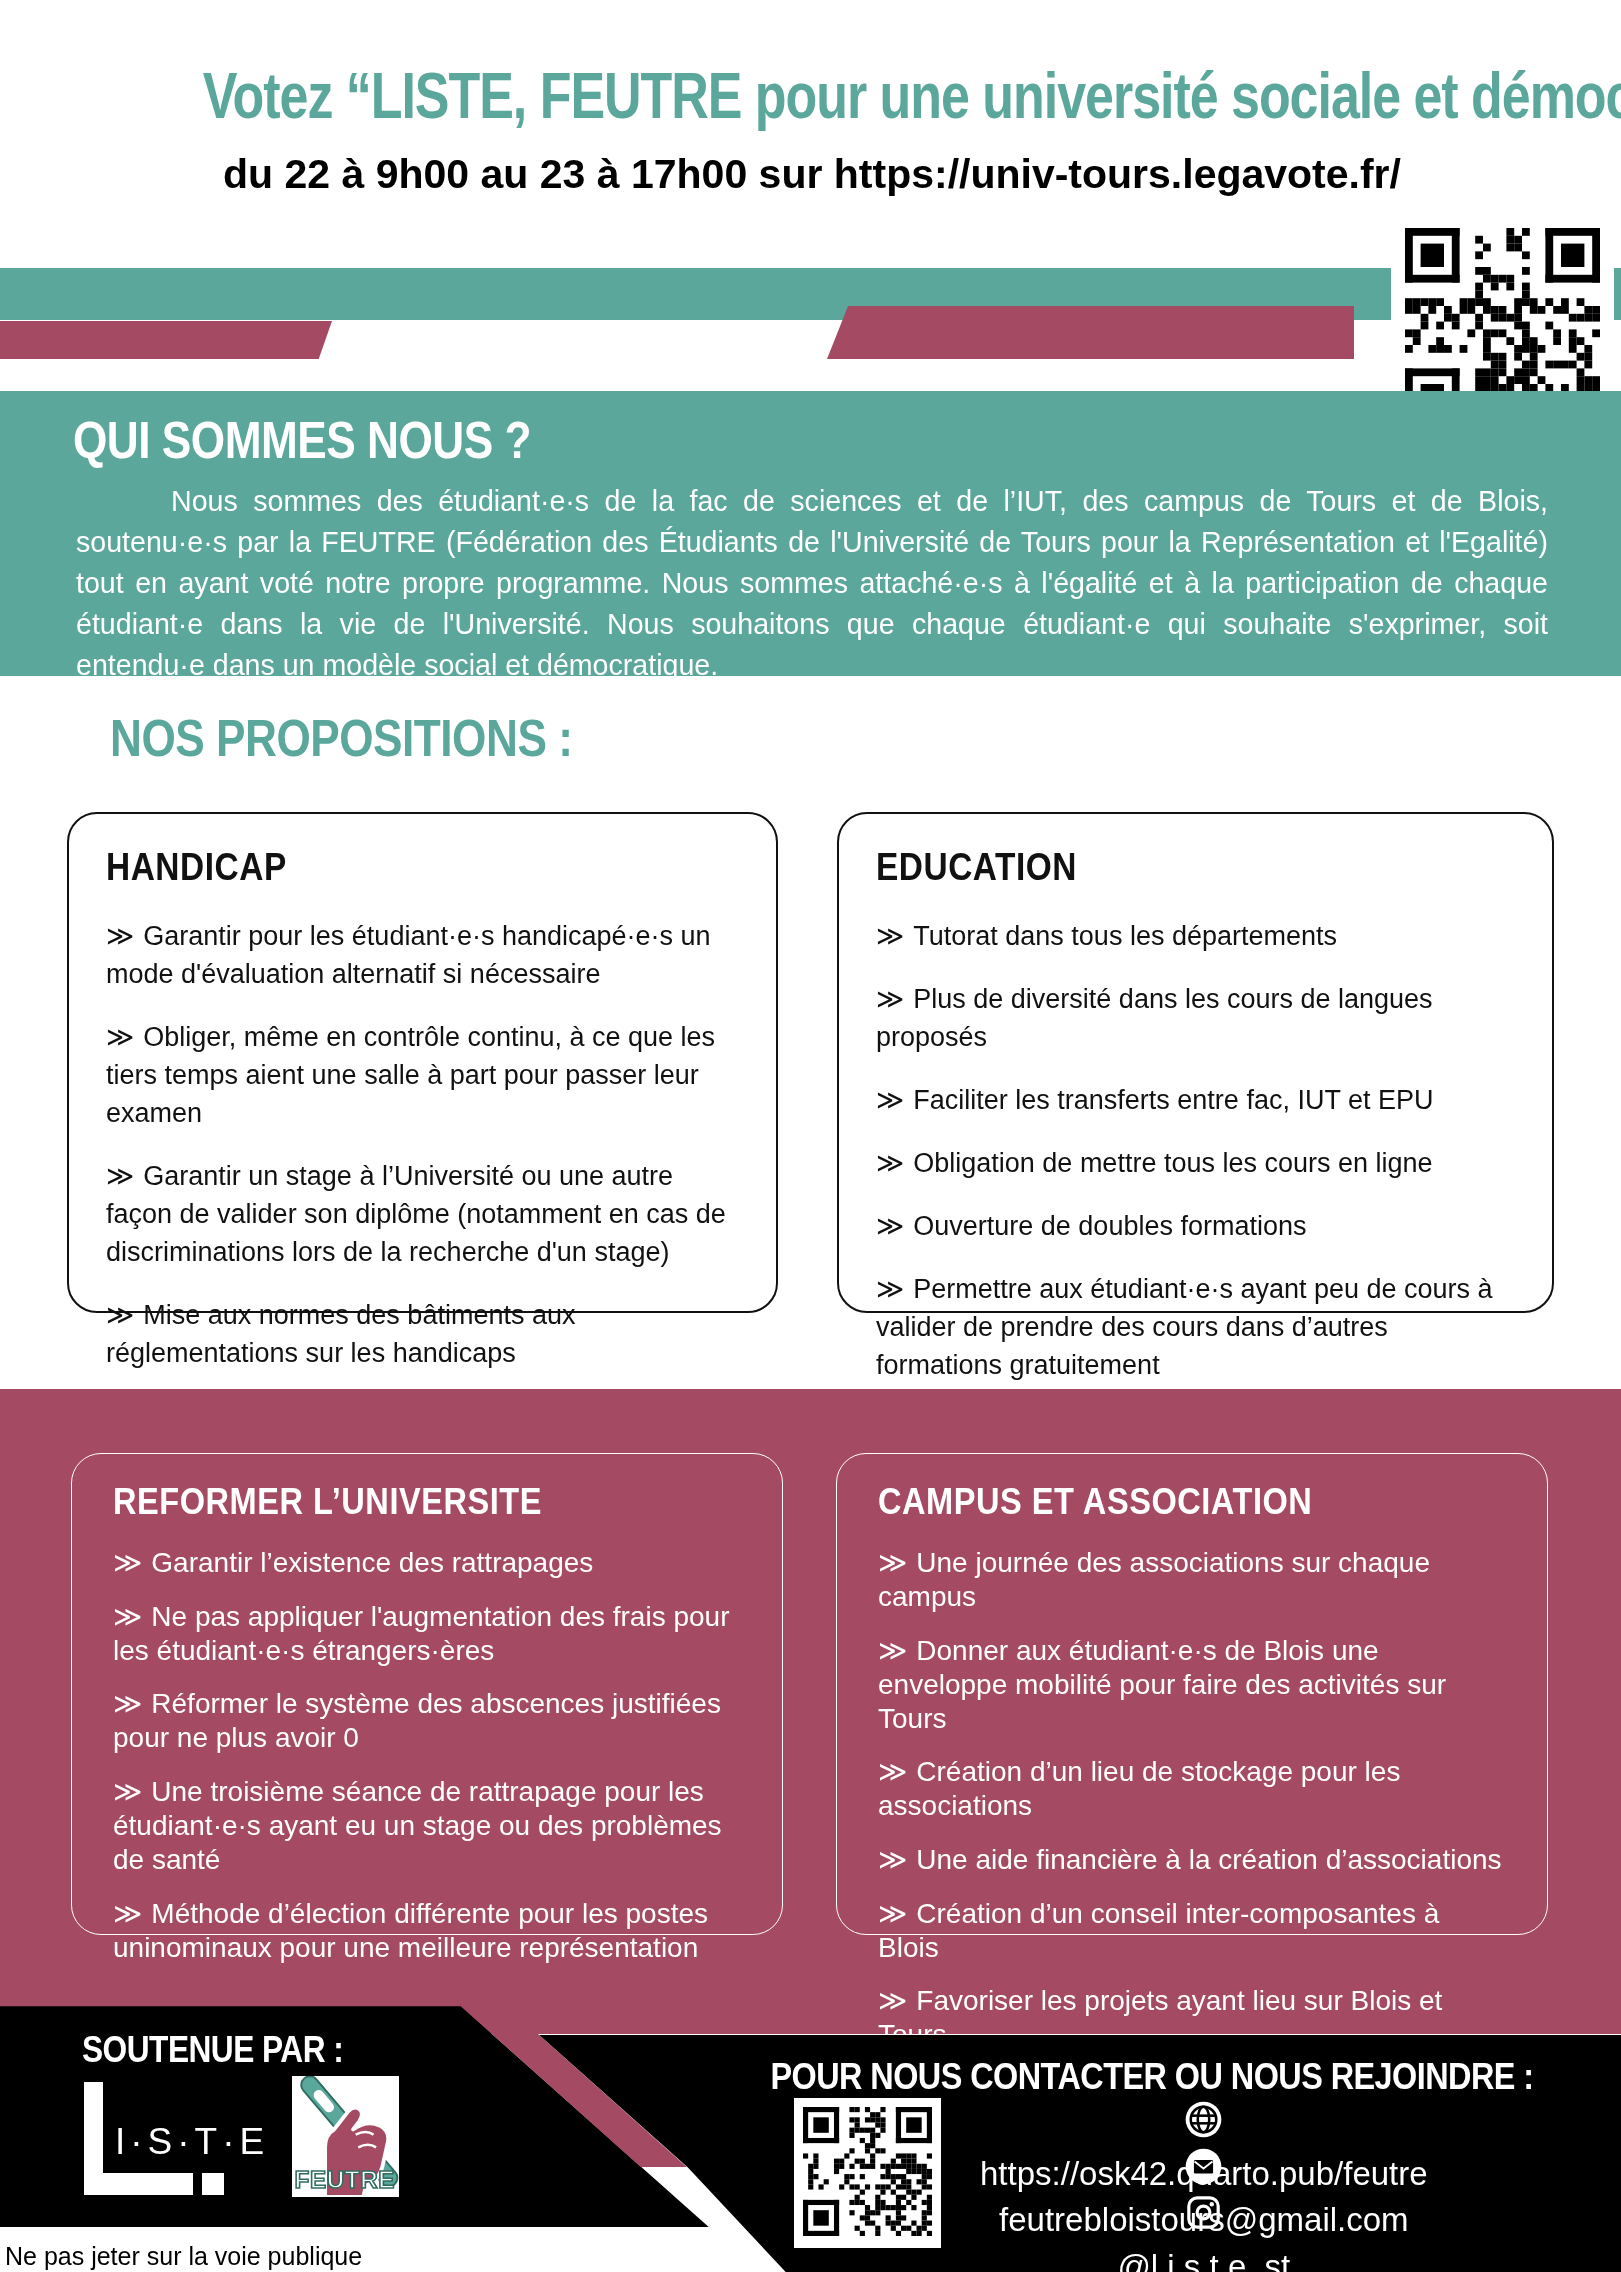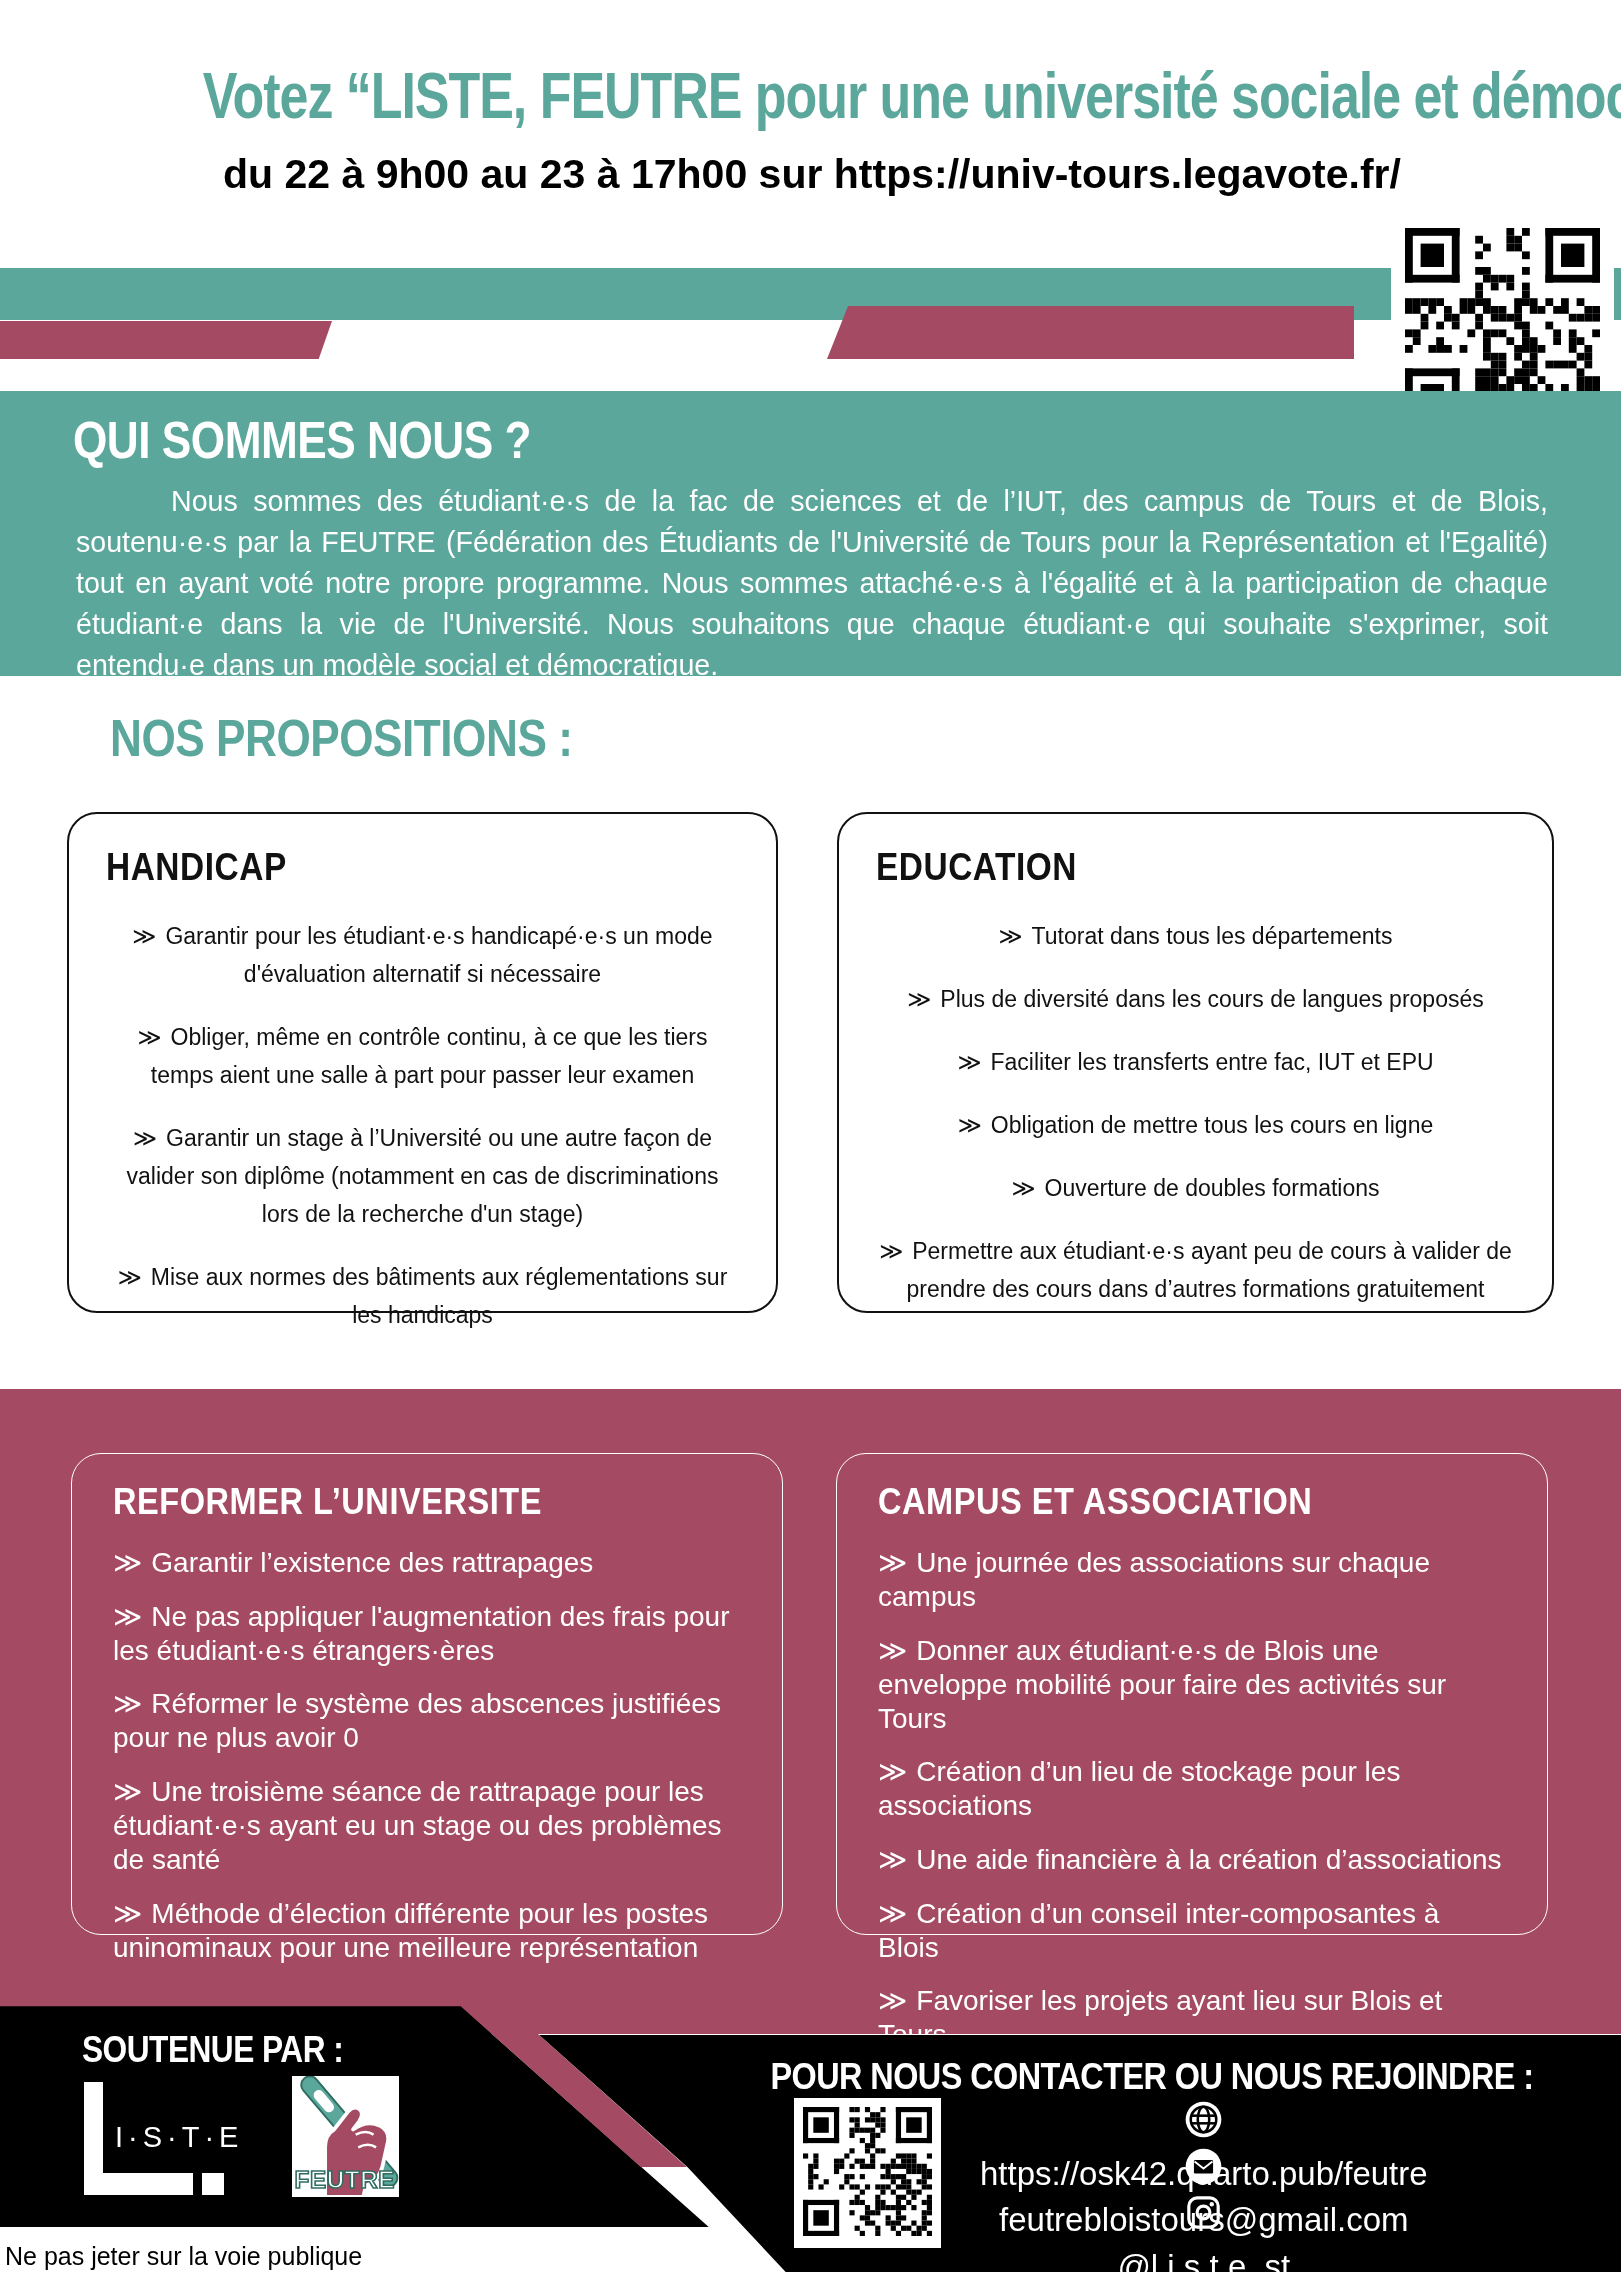--- a/index.html
+++ b/index.html
@@ -37,21 +37,21 @@
   .props-heading{left:90px;top:708px;margin-left:20px;}
   .props-heading .big-h{color:#5BA79B;}
 
   .card{position:absolute;box-sizing:border-box;border-radius:30px;}
   .card-light{background:#ffffff;border:2.5px solid #111111;color:#111111;padding:32px 37px;}
   .card-dark{background:transparent;border:1.9px solid #ffffff;color:#ffffff;padding:27px 41px;}
   .card .ttl{display:inline-block;transform:scaleX(.88);transform-origin:left center;
              font-size:38px;font-weight:bold;letter-spacing:0.6px;white-space:nowrap;}
   .card-dark .ttl{font-size:37px;}
   .items{margin-top:28px;display:flex;flex-direction:column;gap:25px;}
-  .card-light .item{font-size:23px;line-height:38px;text-align:center;}
+  .card-light .item{font-size:27px;line-height:38px;}
   .card-dark .items{margin-top:23px;gap:19.7px;}
   .card-dark .item{font-size:28px;line-height:34px;}
   .bul{margin-right:9px;}
 
   #card-handicap{left:67px;top:812px;width:711px;height:501px;}
   #card-education{left:837px;top:812px;width:717px;height:501px;}
   .maroon-section{left:0;top:1389px;width:1621px;height:645px;background:#A44A62;}
   #card-reformer{left:71px;top:1453px;width:712px;height:482px;}
   #card-campus{left:836px;top:1453px;width:712px;height:482px;}
 
@@ -72,21 +72,21 @@
   .c-row{display:flex;align-items:center;gap:16.5px;height:39px;flex-direction:column;}
   .c-icon{width:37px;height:37px;flex:0 0 auto;}
   .c-txt{color:#ffffff;font-size:33px;}
   .disclaimer{left:5px;top:237px;color:#000;font-size:25px;}
 
   
   .liste{left:76px;top:77px;width:152px;height:115px;}
   .liste .bar{position:absolute;left:7.6px;top:0;width:19px;height:113px;background:#fff;}
   .liste .foot{position:absolute;left:7.6px;top:91px;width:109px;height:21.6px;background:#fff;}
   .liste .dot{position:absolute;left:126px;top:91px;width:21.6px;height:21.6px;background:#fff;}
-  .liste .ltxt{position:absolute;left:39px;top:39px;color:#fff;font-size:29px;letter-spacing:5px;}
+  .liste .ltxt{position:absolute;left:39px;top:39px;color:#fff;font-size:37px;letter-spacing:5px;}
 
   
   .feutre{left:292px;top:71px;width:107px;height:121px;background:#ffffff;}
   .feutre svg{position:absolute;inset:0;}
 </style>
 </head>
 <body>
 
 <div class="page">
 

